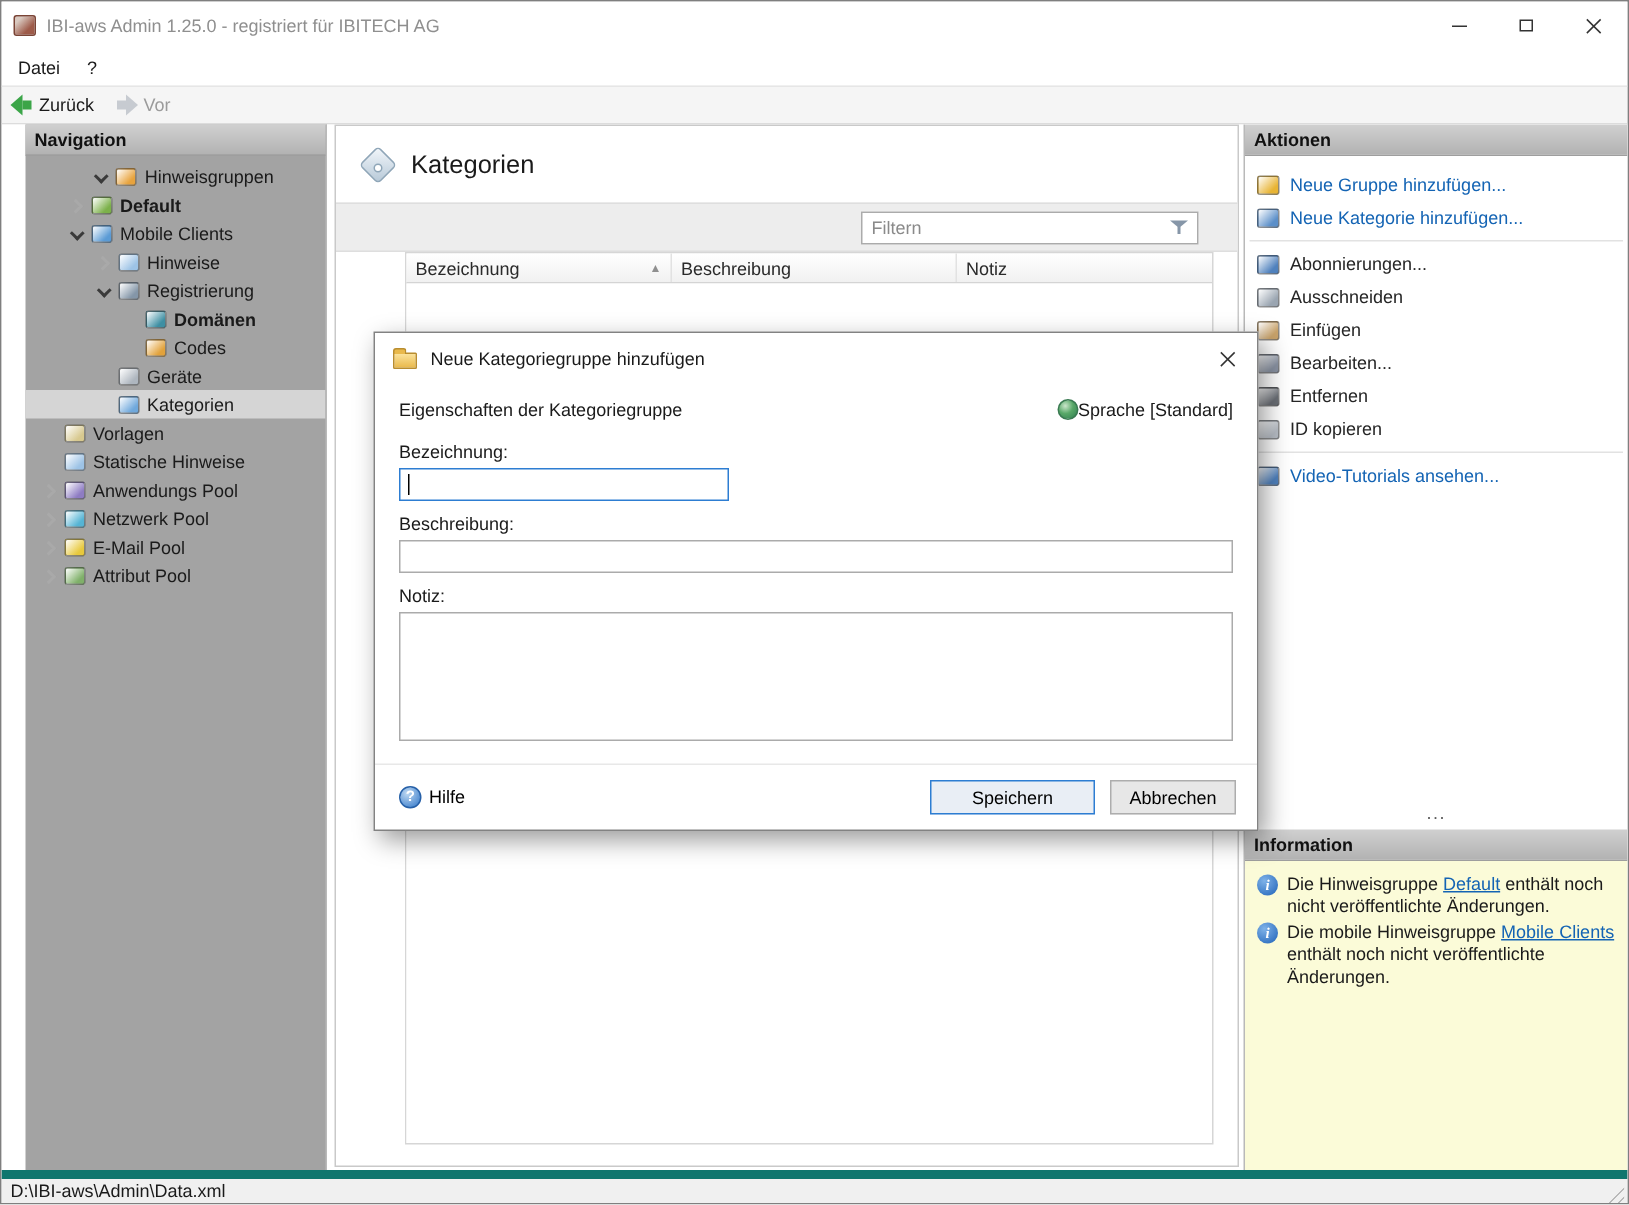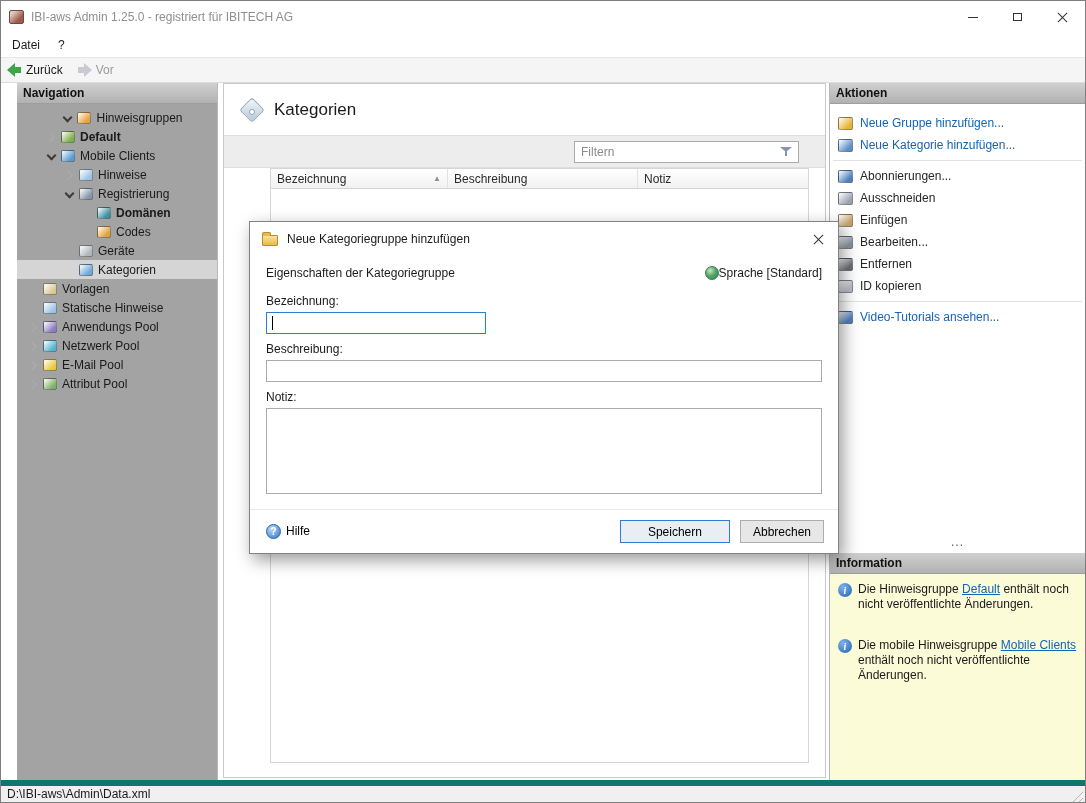--- a/index.html
+++ b/index.html
@@ -89,21 +89,21 @@
   .right-panel { width:256px; flex:0 0 256px; border-left:1px solid #b9b9b9; display:flex; flex-direction:column; background:#fff; }
   .actions-list { padding-top:8px; }
   .action-row { height:22px; display:flex; align-items:center; padding:0 8px; gap:7px; }
   .aicon { width:15px; height:13px; flex:0 0 15px; border-radius:2px;
     background:linear-gradient(135deg,#ffffff 0%, var(--c) 75%); border:1px solid rgba(50,50,50,.5); }
   .alabel.link { color:#1464b4; }
   .alabel.normal { color:#262626; }
   .action-sep { height:1px; background:#e2e2e2; margin:4px 3px; }
   .actions-spacer { flex:1; }
   .overflow-grip { height:15px; flex:0 0 15px; text-align:center; color:#5a5a5a; letter-spacing:1px; line-height:8px; }
-  .info-body { height:206px; flex:0 0 206px; background:#fbfbd8; padding:8px; display:flex; flex-direction:column; gap:26px; line-height:15px; }
+  .info-body { height:206px; flex:0 0 206px; background:#fbfbd8; padding:8px; display:flex; flex-direction:column; gap:2px; line-height:15px; }
   .info-item { display:flex; gap:6px; }
   .info-icon { width:14px; height:14px; flex:0 0 14px; border-radius:50%; margin-top:1px;
     background:radial-gradient(circle at 35% 30%, #7fb2e8, #1e62b8); color:#fff;
     display:flex; align-items:center; justify-content:center; }
   .info-icon::before { content:"i"; font: italic bold 10px "Liberation Serif", serif; }
   .info-link { color:#1464b4; text-decoration:underline; }
 
   
   .statusbar { height:22px; flex:0 0 22px; background:#f0f0f0; border-top:6px solid #0f766e;
     display:flex; align-items:center; padding:0 2px 0 6px; }

